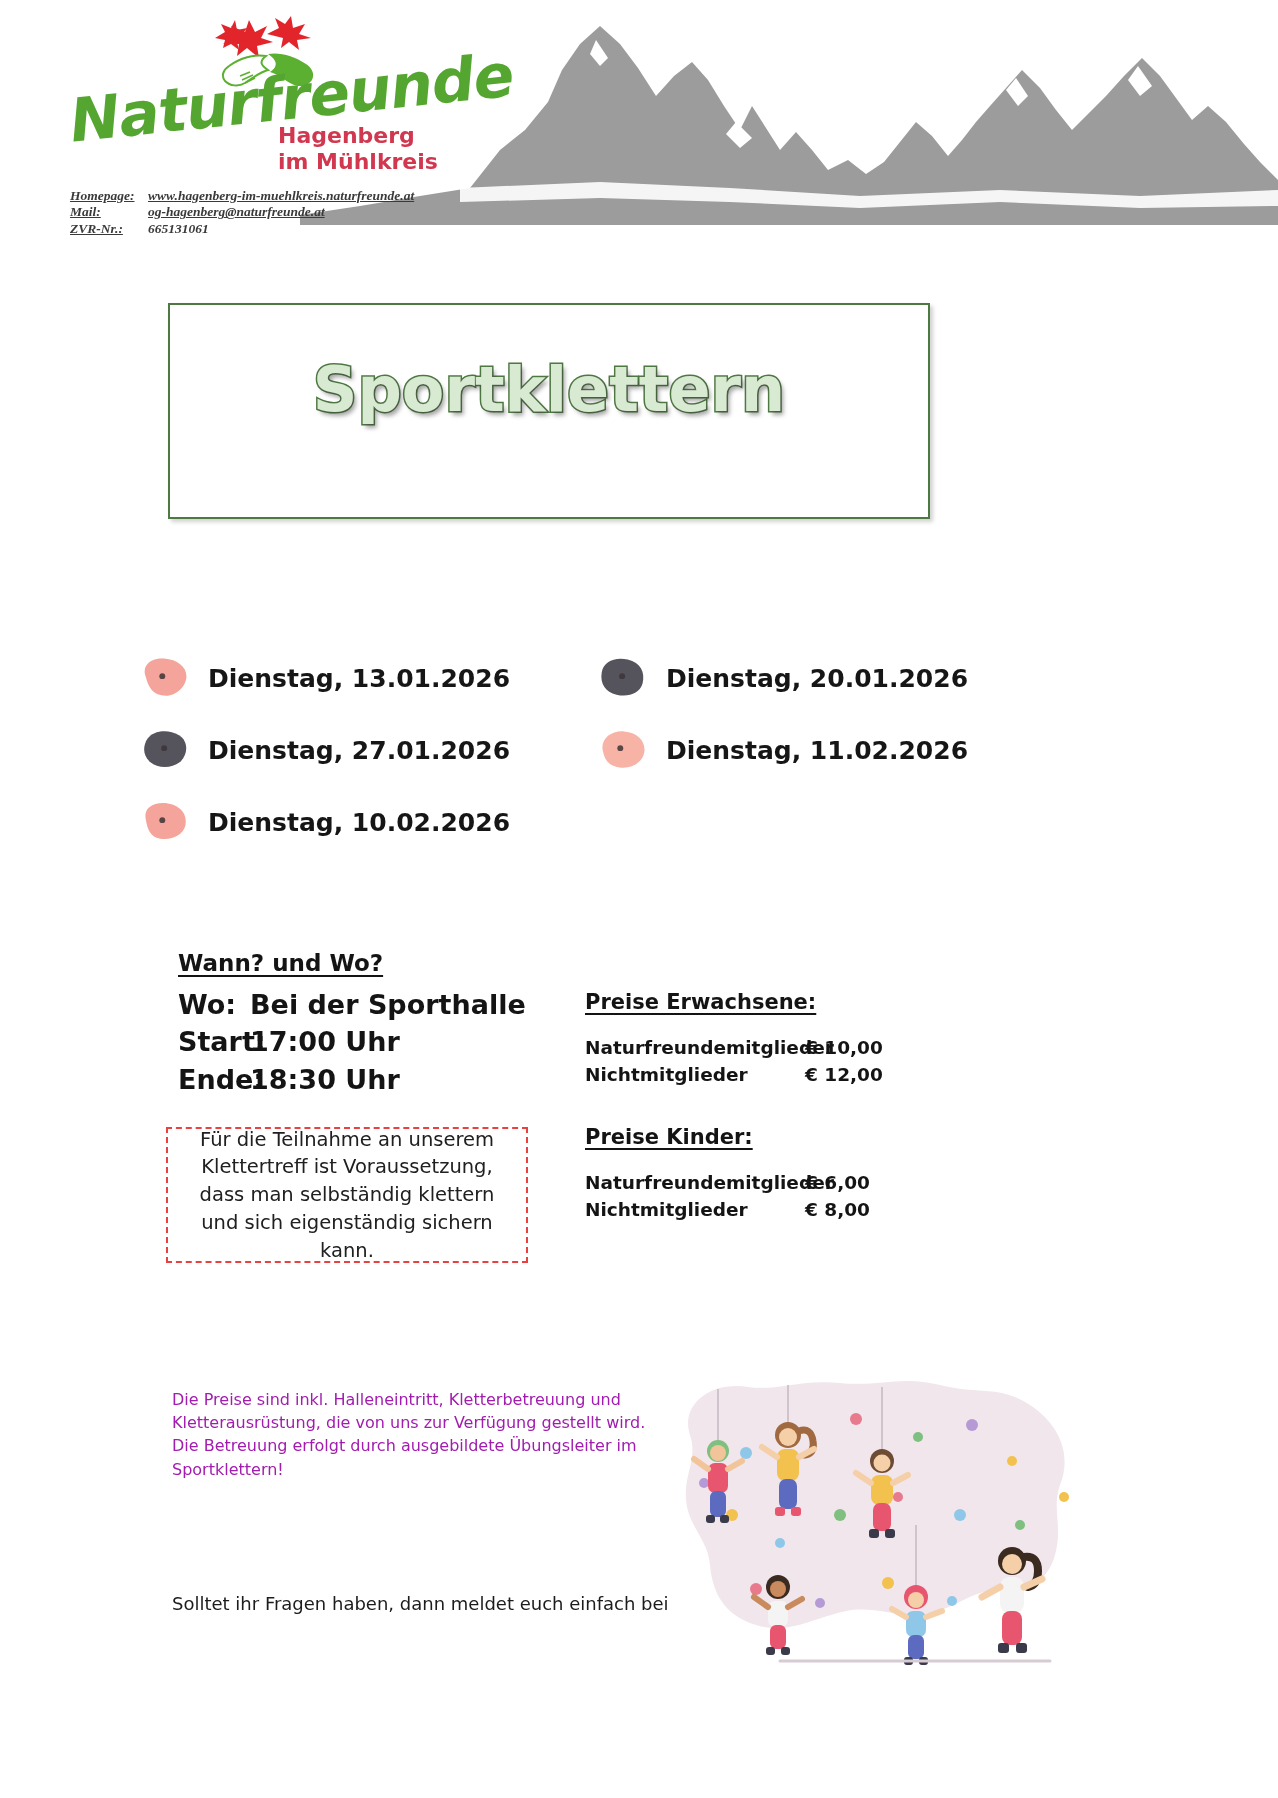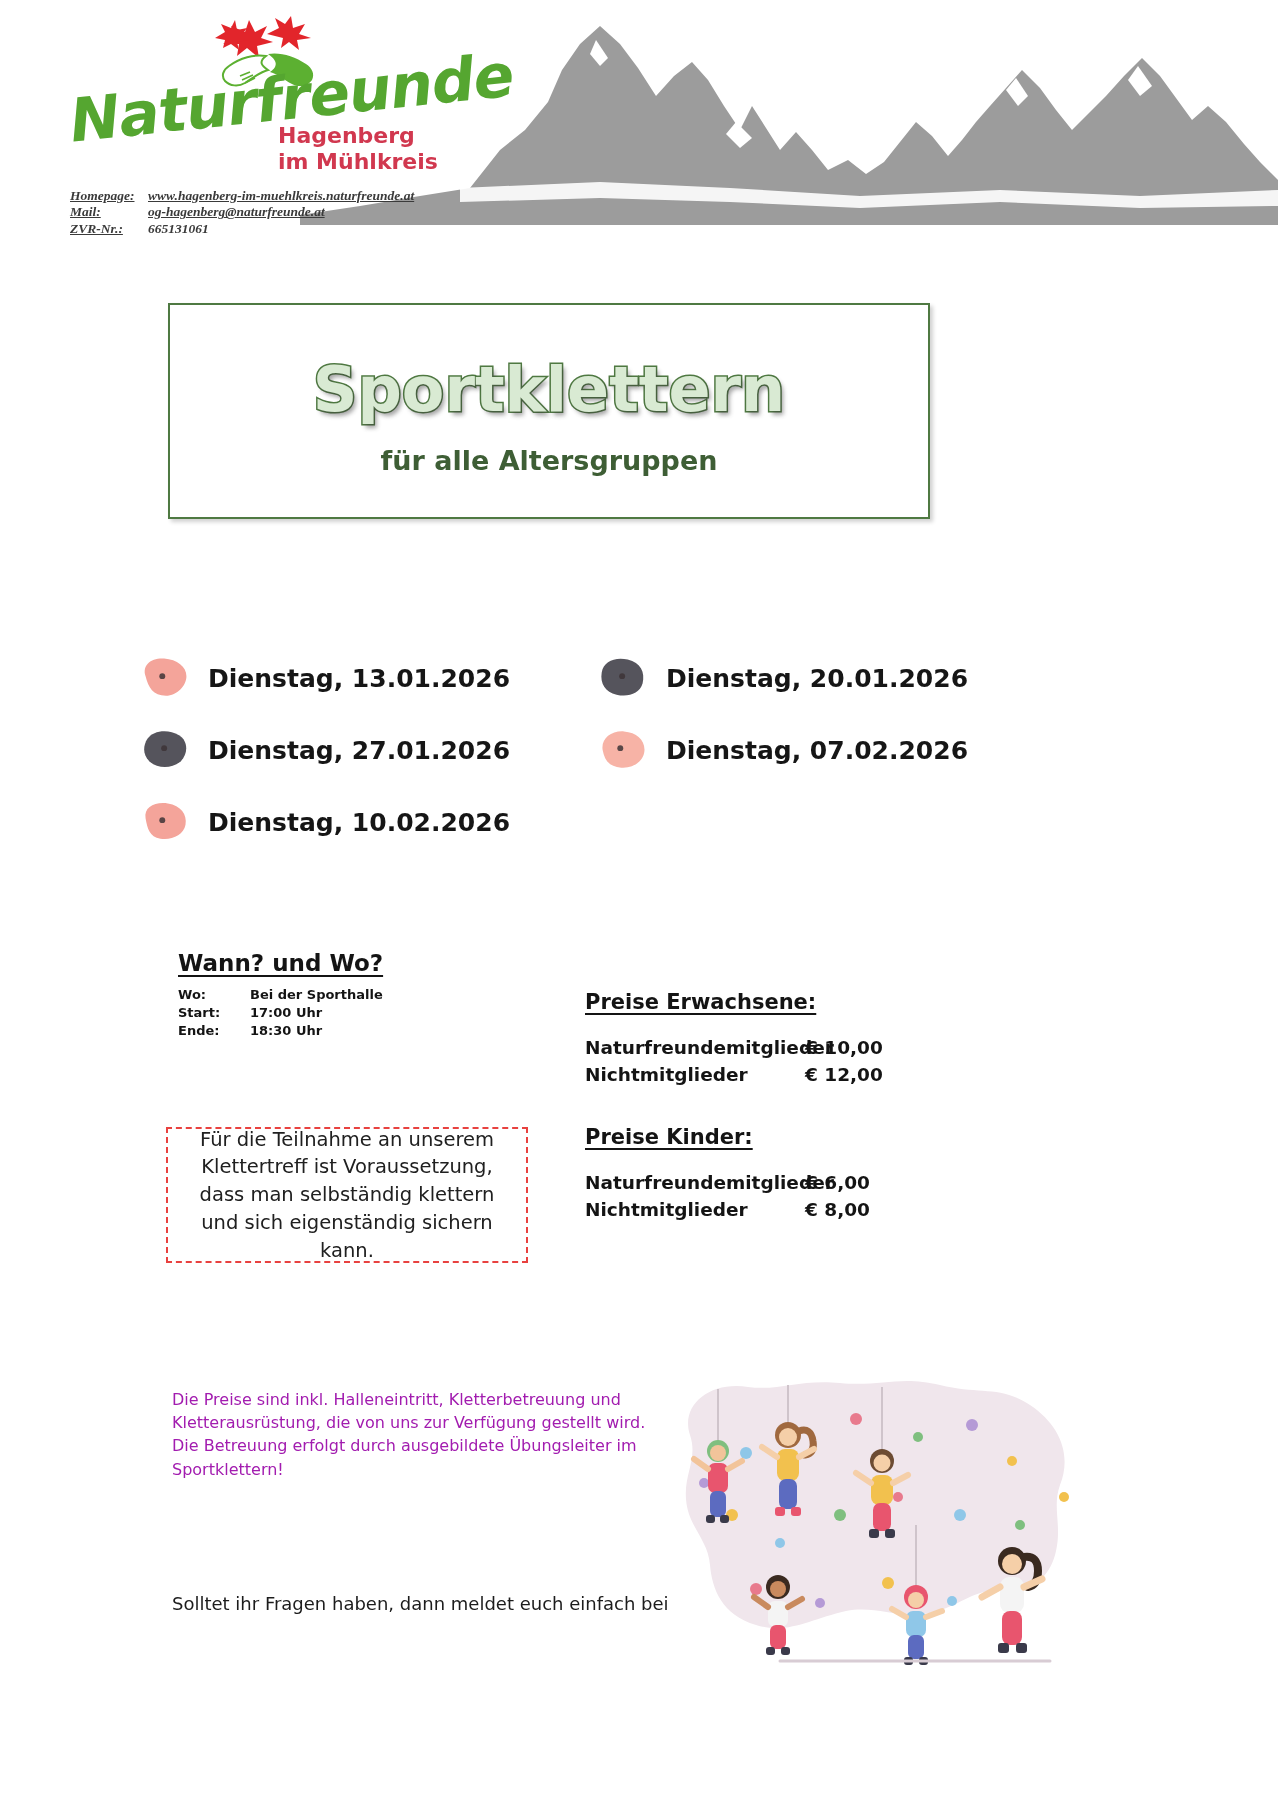--- a/index.html
+++ b/index.html
@@ -184,21 +184,21 @@
   .wann-head {
     font-size: 23px;
     font-weight: bold;
     text-decoration: underline;
     text-underline-offset: 4px;
     margin-bottom: 10px;
     white-space: nowrap;
   }
   .wann-row {
     display: flex;
-    font-size: 13px;
+    font-size: 27px;
     font-weight: bold;
     line-height: 1.38;
     white-space: nowrap;
   }
   .wann-key { width: 72px; flex: none; }
 
   .notice {
     position: absolute;
     left: 166px;
     top: 1127px;
@@ -329,21 +329,20 @@
         </div>
         <div class="contact-row">
           <span class="contact-label">ZVR-Nr.:</span>
           <span class="contact-val plain">665131061</span>
         </div>
       </div>
   </div>
 
   <div class="title-box">
     <div class="title-main">Sportklettern</div>
-    <div class="title-sub">für alle Altersgruppen</div>
   </div>
 
   <div class="dates" id="dates-list">
       <div class="date-item" style="left: 140px; top: 0px;">
         <span class="hold"><svg viewBox="0 0 56 48" width="52" height="46">
             <path d="M6 22 C2 10 12 2 26 3 C40 4 50 12 50 22 C50 32 40 43 28 43 C14 43 9 34 6 22 Z" fill="#f4a49a"></path>
             <circle cx="24" cy="22" r="3.2" fill="#3d3436" opacity="0.85"></circle>
           </svg></span>
         <span class="date-label">Dienstag, 13.01.2026</span>
       </div>
@@ -359,21 +358,21 @@
             <path d="M8 12 C14 3 30 1 42 8 C52 14 52 28 44 36 C34 45 18 44 10 36 C3 29 3 20 8 12 Z" fill="#55545c"></path>
             <circle cx="26" cy="22" r="3.2" fill="#3d3436" opacity="0.85"></circle>
           </svg></span>
         <span class="date-label">Dienstag, 27.01.2026</span>
       </div>
       <div class="date-item" style="left: 598px; top: 72px;">
         <span class="hold"><svg viewBox="0 0 56 48" width="52" height="46">
             <path d="M5 24 C3 12 14 3 28 4 C42 5 51 14 50 25 C49 36 38 44 25 43 C12 42 7 35 5 24 Z" fill="#f7b3a6"></path>
             <circle cx="24" cy="22" r="3.2" fill="#3d3436" opacity="0.85"></circle>
           </svg></span>
-        <span class="date-label">Dienstag, 07.02.2026</span>
+        <span class="date-label">Dienstag, 11.02.2026</span>
       </div>
       <div class="date-item" style="left: 140px; top: 144px;">
         <span class="hold"><svg viewBox="0 0 56 48" width="52" height="46">
             <path d="M6 20 C4 8 16 2 30 4 C44 6 51 16 49 27 C47 38 34 44 22 42 C10 40 8 31 6 20 Z" fill="#f4a49a"></path>
             <circle cx="24" cy="22" r="3.2" fill="#3d3436" opacity="0.85"></circle>
           </svg></span>
         <span class="date-label">Dienstag, 10.02.2026</span>
       </div>
     </div>
 

